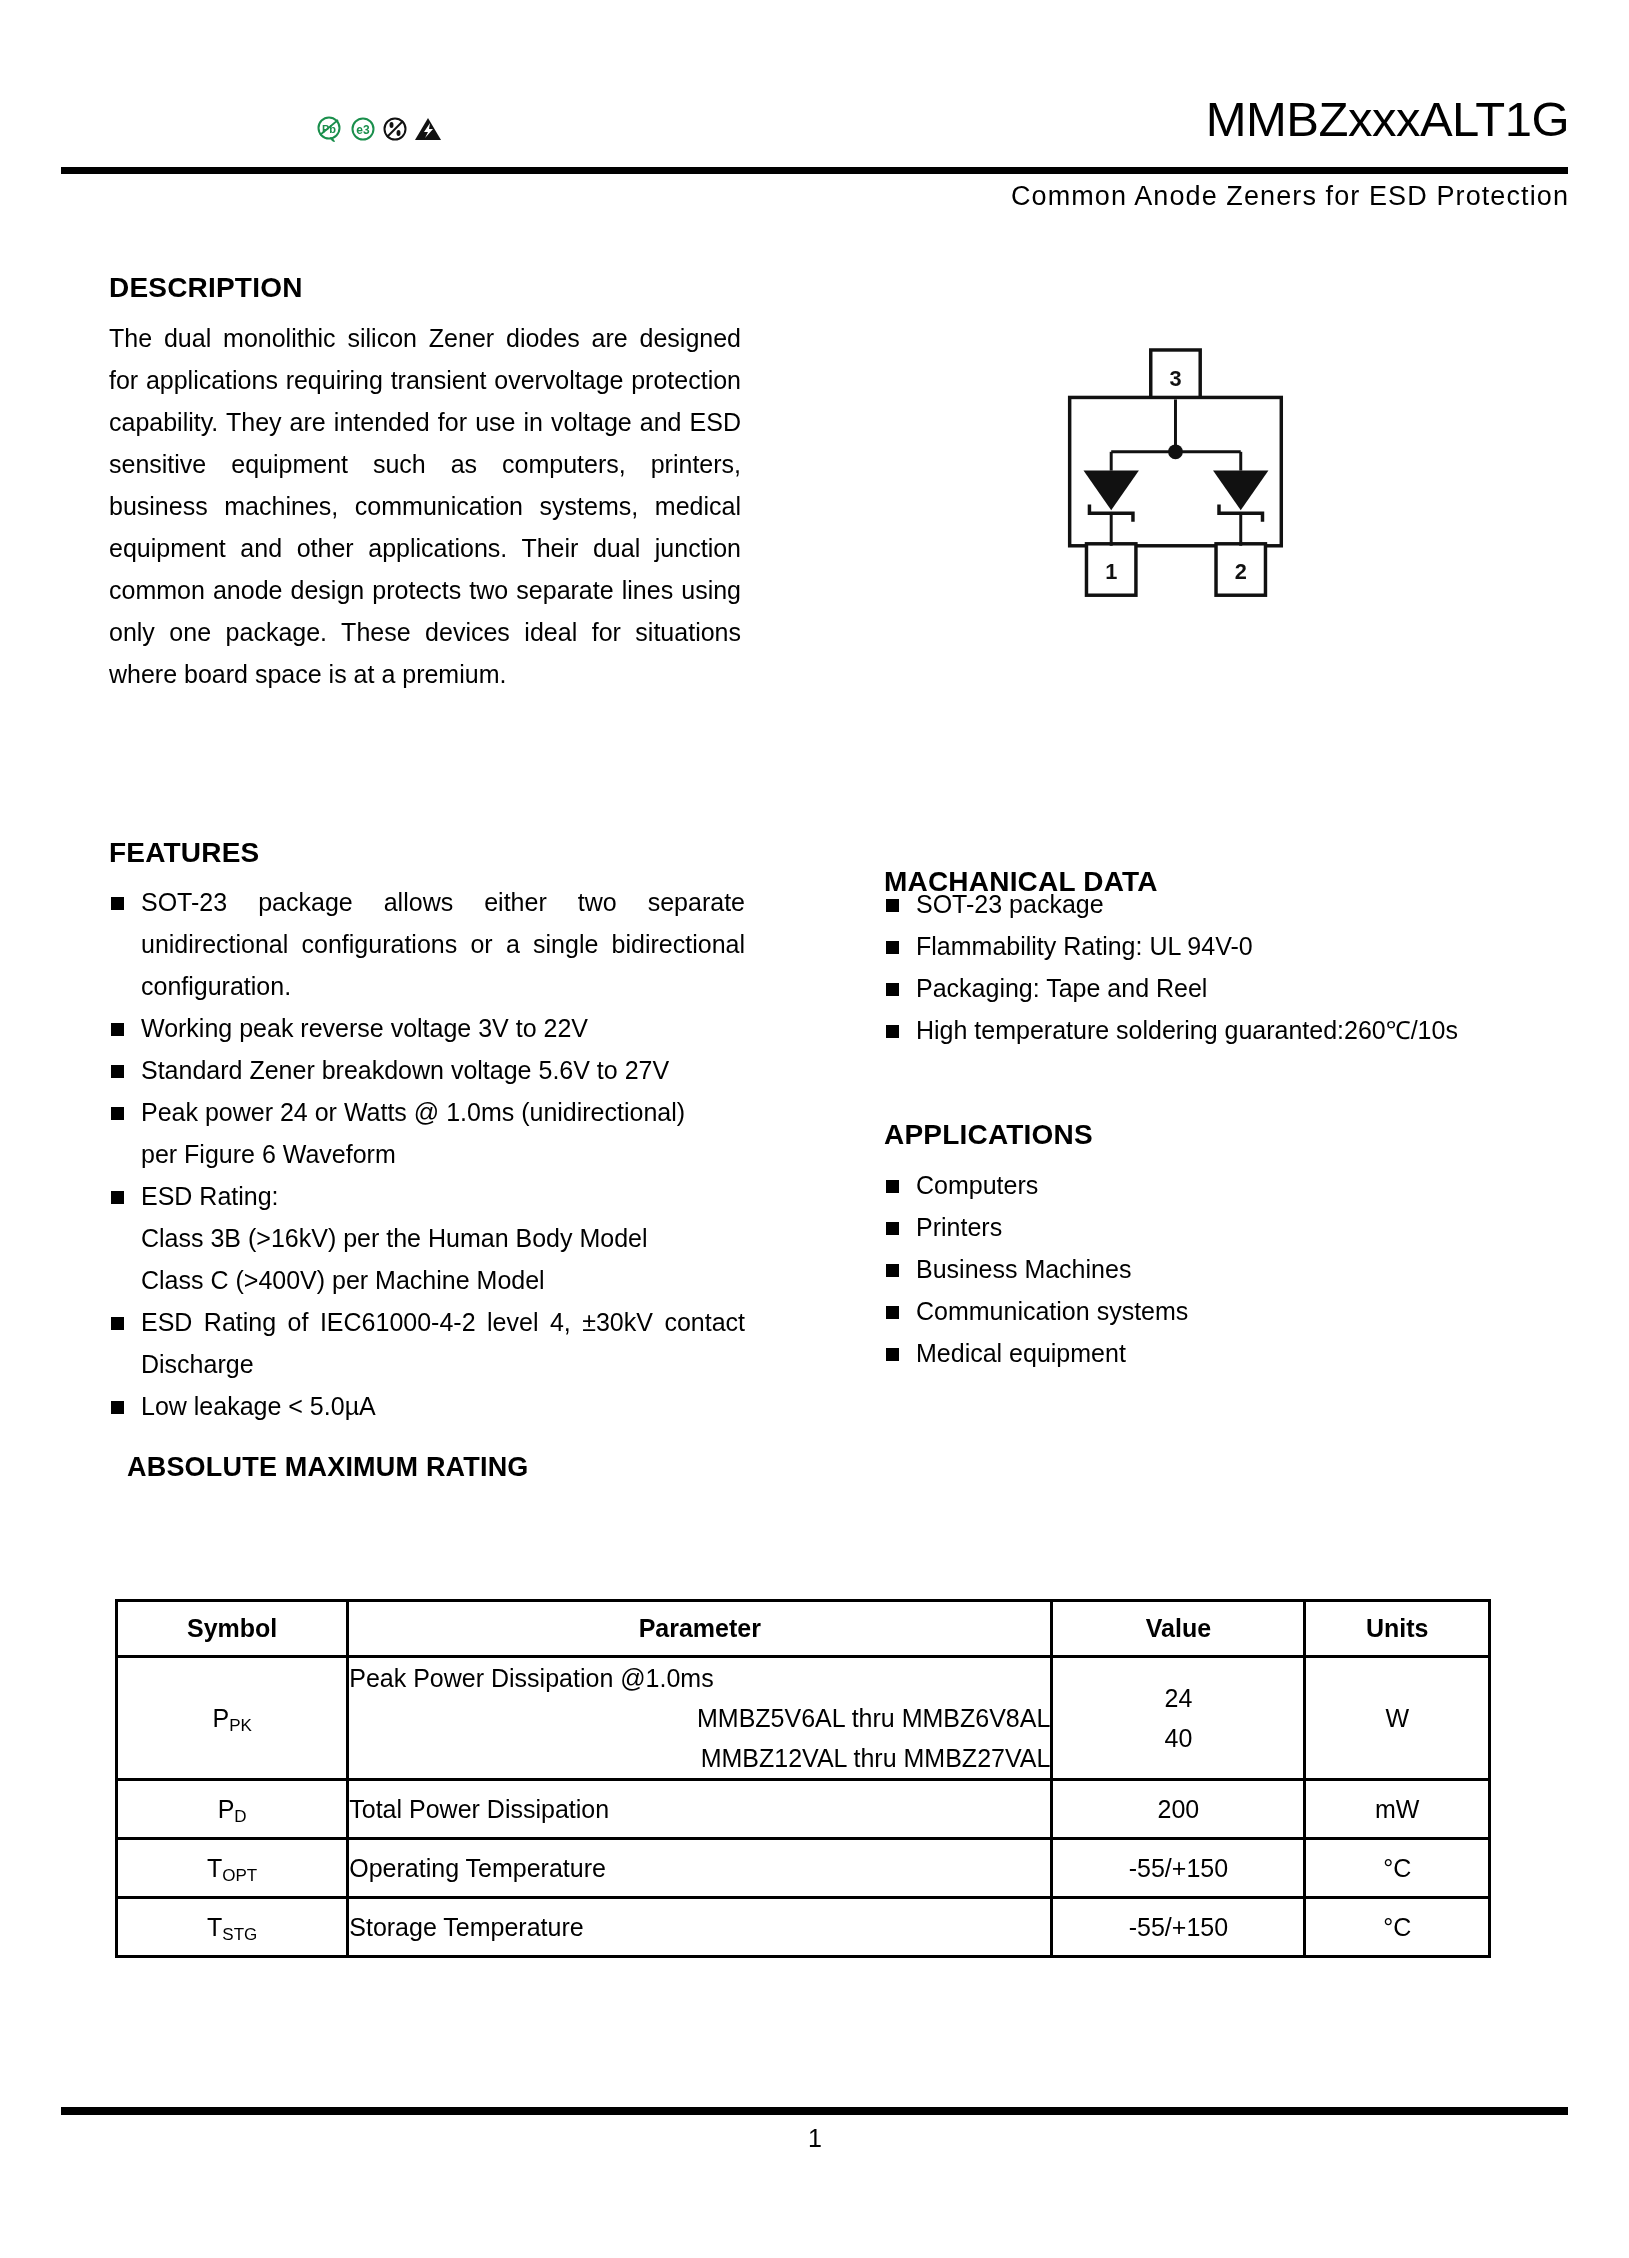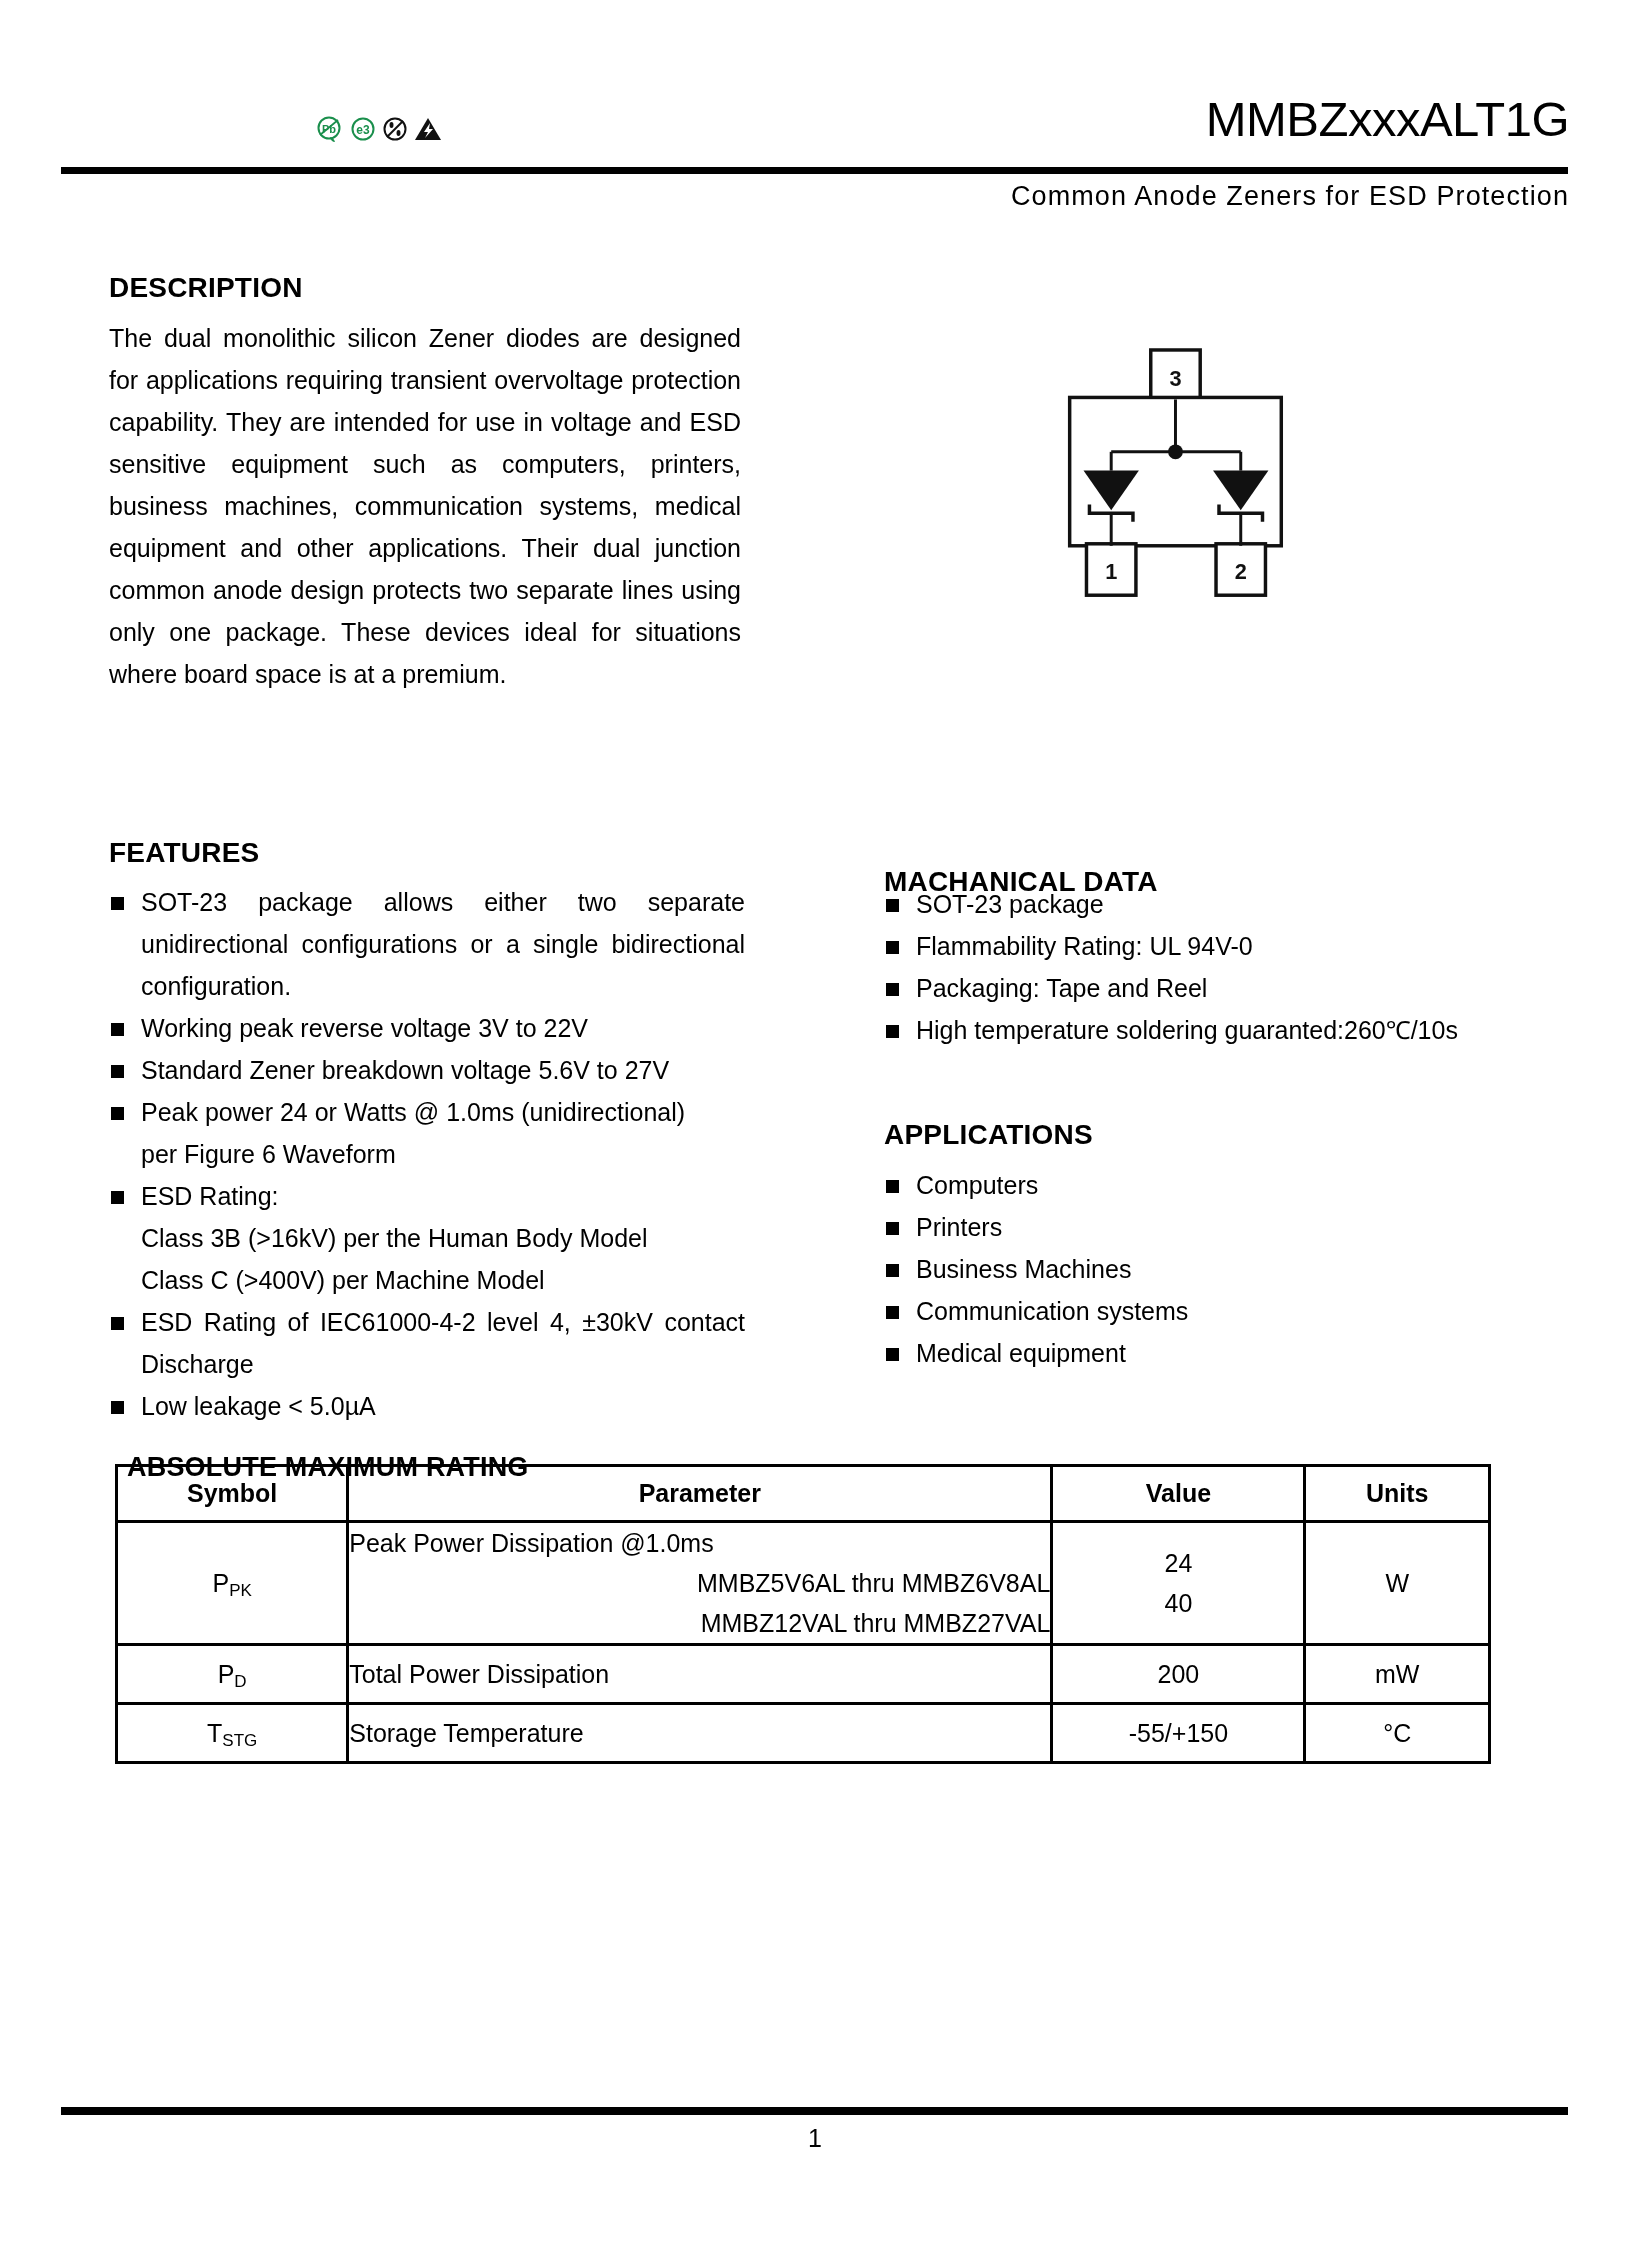--- a/index.html
+++ b/index.html
@@ -123,21 +123,21 @@
     left: 1030px;
     top: 348px;
     width: 287px;
     height: 267px;
   }
 
   
   #rating-table {
     position: absolute;
     left: 115px;
-    top: 1464px;
+    top: 1599px;
     width: 1376px;
     border-collapse: collapse;
     font-size: 25px;
   }
   #rating-table td, #rating-table th {
     border: 3px solid #000;
     padding: 0;
     vertical-align: middle;
   }
   #rating-table th {
@@ -370,20 +370,26 @@
           </td>
           <td class="c-unit">W</td>
         </tr>
         <tr class="row-h">
           <td class="c-sym">P<sub>D</sub></td>
           <td class="c-par cell-pad">Total Power Dissipation</td>
           <td class="c-val">200</td>
           <td class="c-unit">mW</td>
         </tr>
         <tr class="row-h">
+          <td class="c-sym">T<sub>OPT</sub></td>
+          <td class="c-par cell-pad">Operating Temperature</td>
+          <td class="c-val">-55/+150</td>
+          <td class="c-unit">°C</td>
+        </tr>
+        <tr class="row-h">
           <td class="c-sym">T<sub>STG</sub></td>
           <td class="c-par cell-pad">Storage Temperature</td>
           <td class="c-val">-55/+150</td>
           <td class="c-unit">°C</td>
         </tr>
       </tbody>
   </table>
 
   <div class="footer-rule"></div>
   <div id="page-number">1</div>

